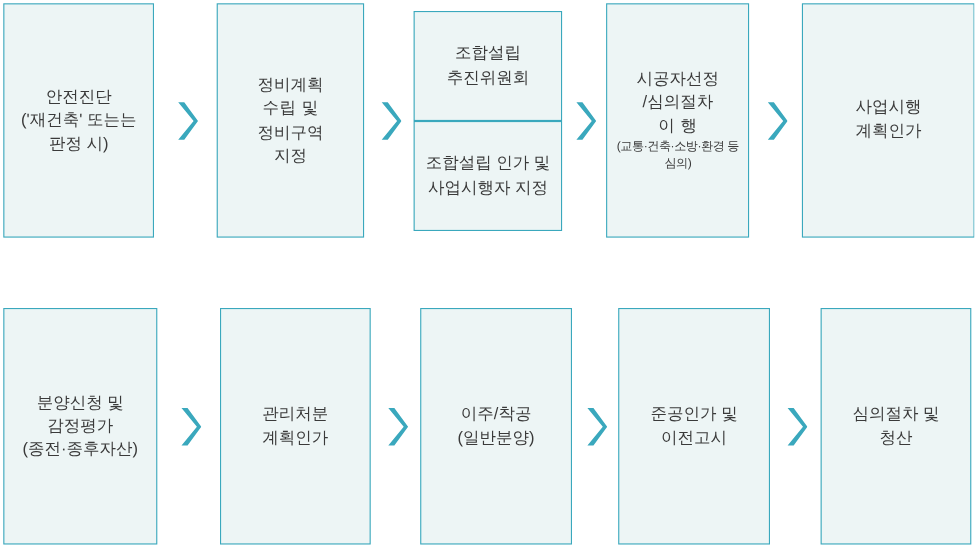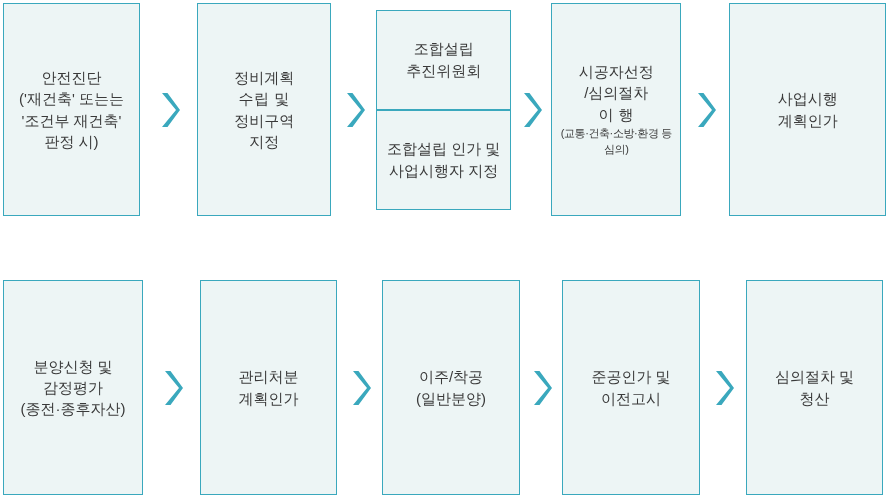--- a/index.html
+++ b/index.html
@@ -89,21 +89,21 @@
 
   
   .row-1 .col-a { width: 140px; margin-left: 3px; }
   .row-1 .gap-1 { width: 57px; }
   .row-1 .col-b { width: 137px; }
   .row-1 .gap-2 { width: 45px; }
   .row-1 .col-c { width: 138px; }
   .row-1 .gap-3 { width: 40px; }
   .row-1 .col-d { width: 133px; }
   .row-1 .gap-4 { width: 48px; }
-  .row-1 .col-e { width: 160px; }
+  .row-1 .col-e { width: 160px; font-family: Liberation Mono, monospace; }
 
   
   .row-2 .col-a { width: 140px; margin-left: 3px; }
   .row-2 .gap-1 { width: 57px; }
   .row-2 .col-b { width: 137px; }
   .row-2 .gap-2 { width: 45px; }
   .row-2 .col-c { width: 138px; }
   .row-2 .gap-3 { width: 42px; }
   .row-2 .col-d { width: 138px; }
   .row-2 .gap-4 { width: 46px; }
@@ -112,21 +112,20 @@
 </head>
 <body>
 
 <div id="flow-diagram">
 
   <div class="flow-row row-1">
 
     <div class="step-box col-a">
       <span class="line">안전진단</span>
       <span class="line">('재건축' 또는는</span>
-      <span class="line">'조건부 재건축'</span>
       <span class="line">판정 시)</span>
     </div>
 
     <div class="arrow-cell gap-1">
       <svg class="chevron-icon" viewBox="0 0 22 40" aria-hidden="true">
         <path d="M4 3 L18 20 L4 37 L9.5 37 L22 20 L9.5 3 Z" fill="#3aa8bd"></path>
       </svg>
     </div>
 
     <div class="step-box col-b">

